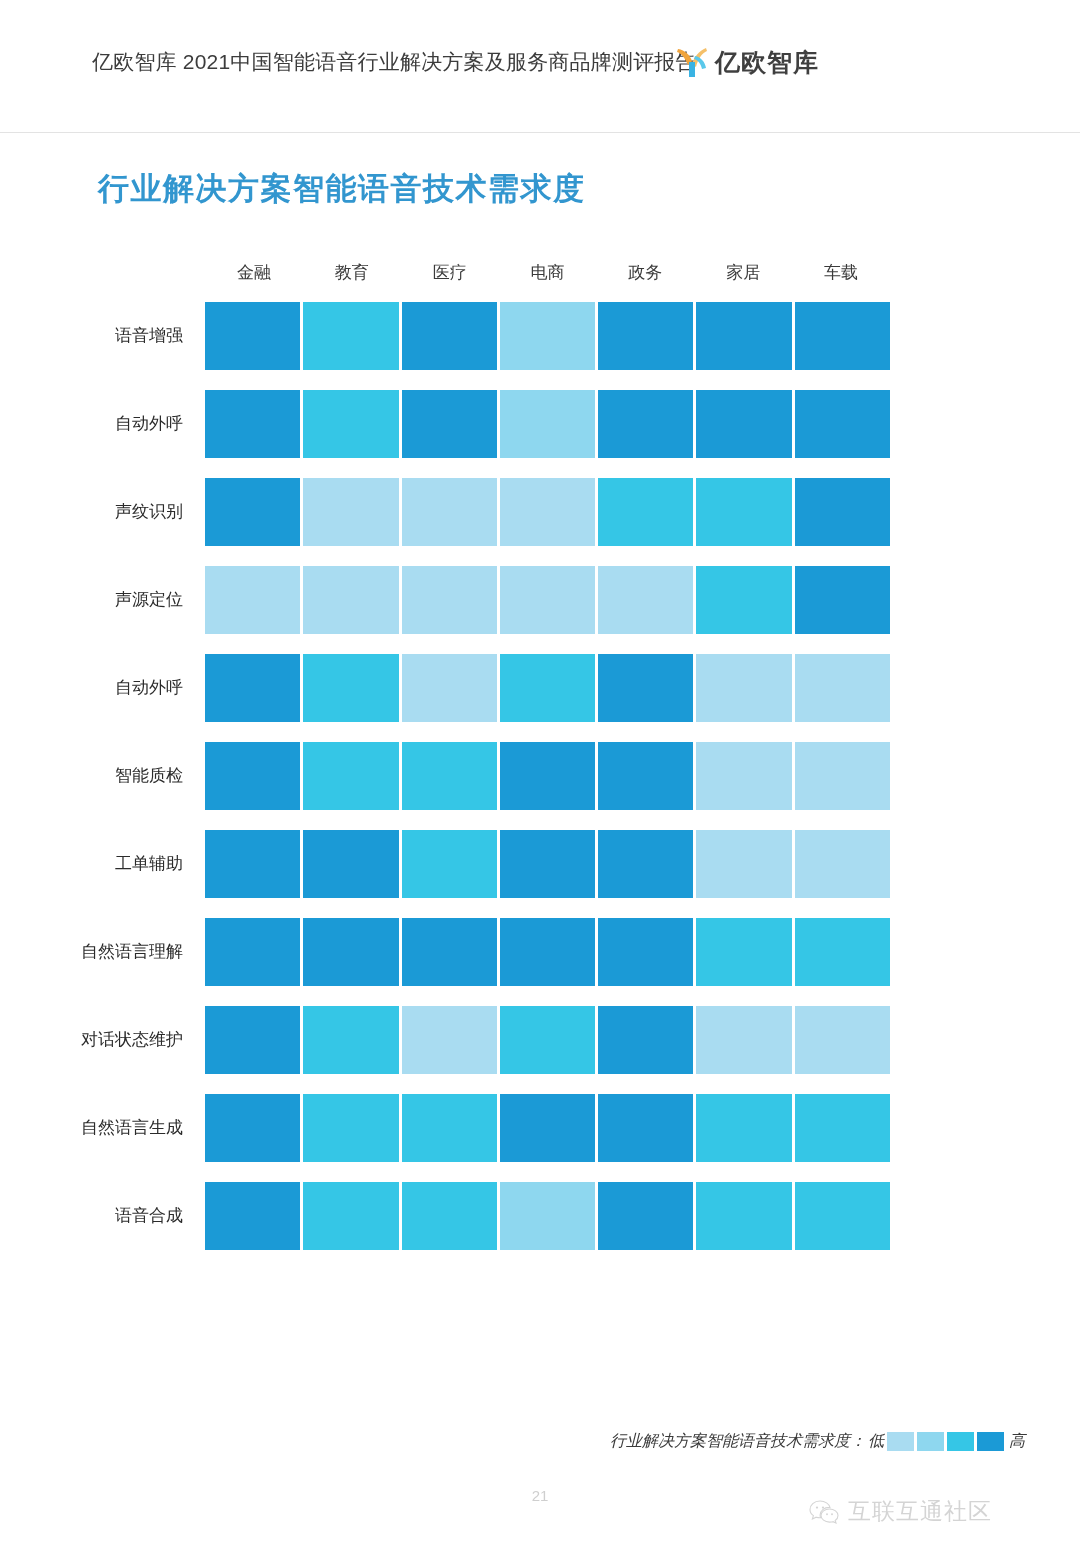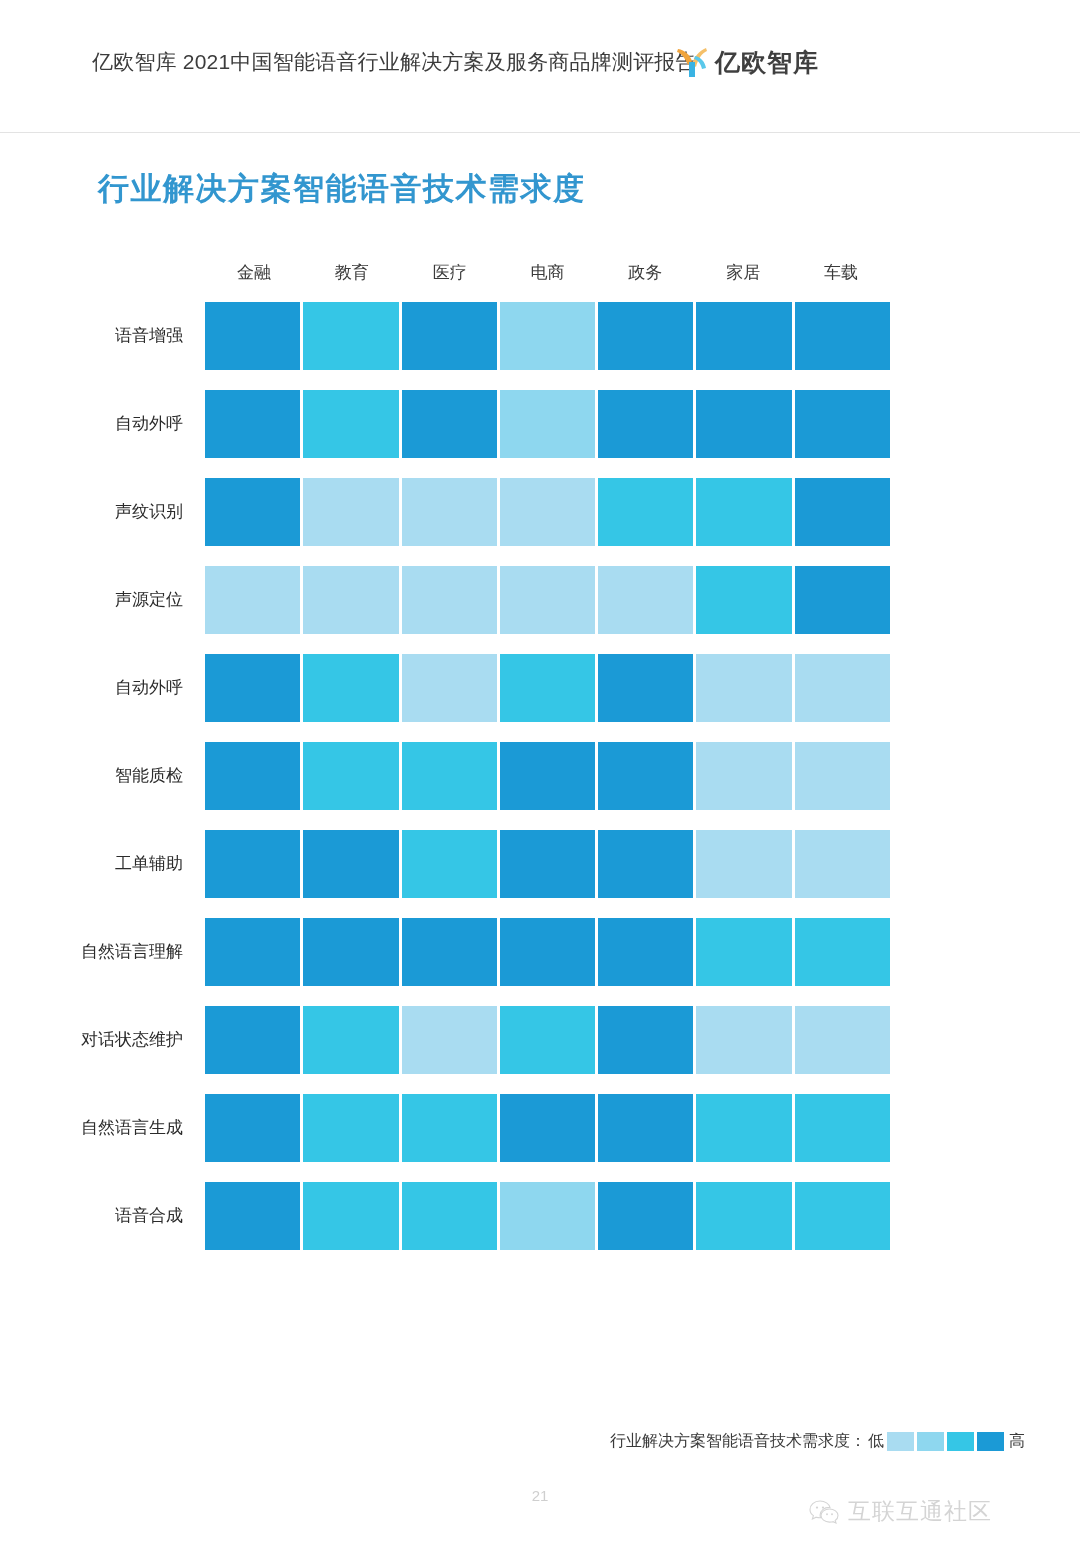--- a/index.html
+++ b/index.html
@@ -127,20 +127,21 @@
   
   .legend {
     position: absolute;
     right: 55px;
     top: 1431px;
     display: flex;
     align-items: center;
     font-size: 16px;
     color: #3a3a3a;
     white-space: nowrap;
+    font-style: italic;
   }
   .legend-label { margin-right: 2px; }
   .legend-low { margin-right: 3px; }
   .legend-swatches { display: flex; }
   .legend-swatch {
     width: 27px;
     height: 19px;
     margin-right: 3px;
   }
   .legend-high { margin-left: 2px; }

